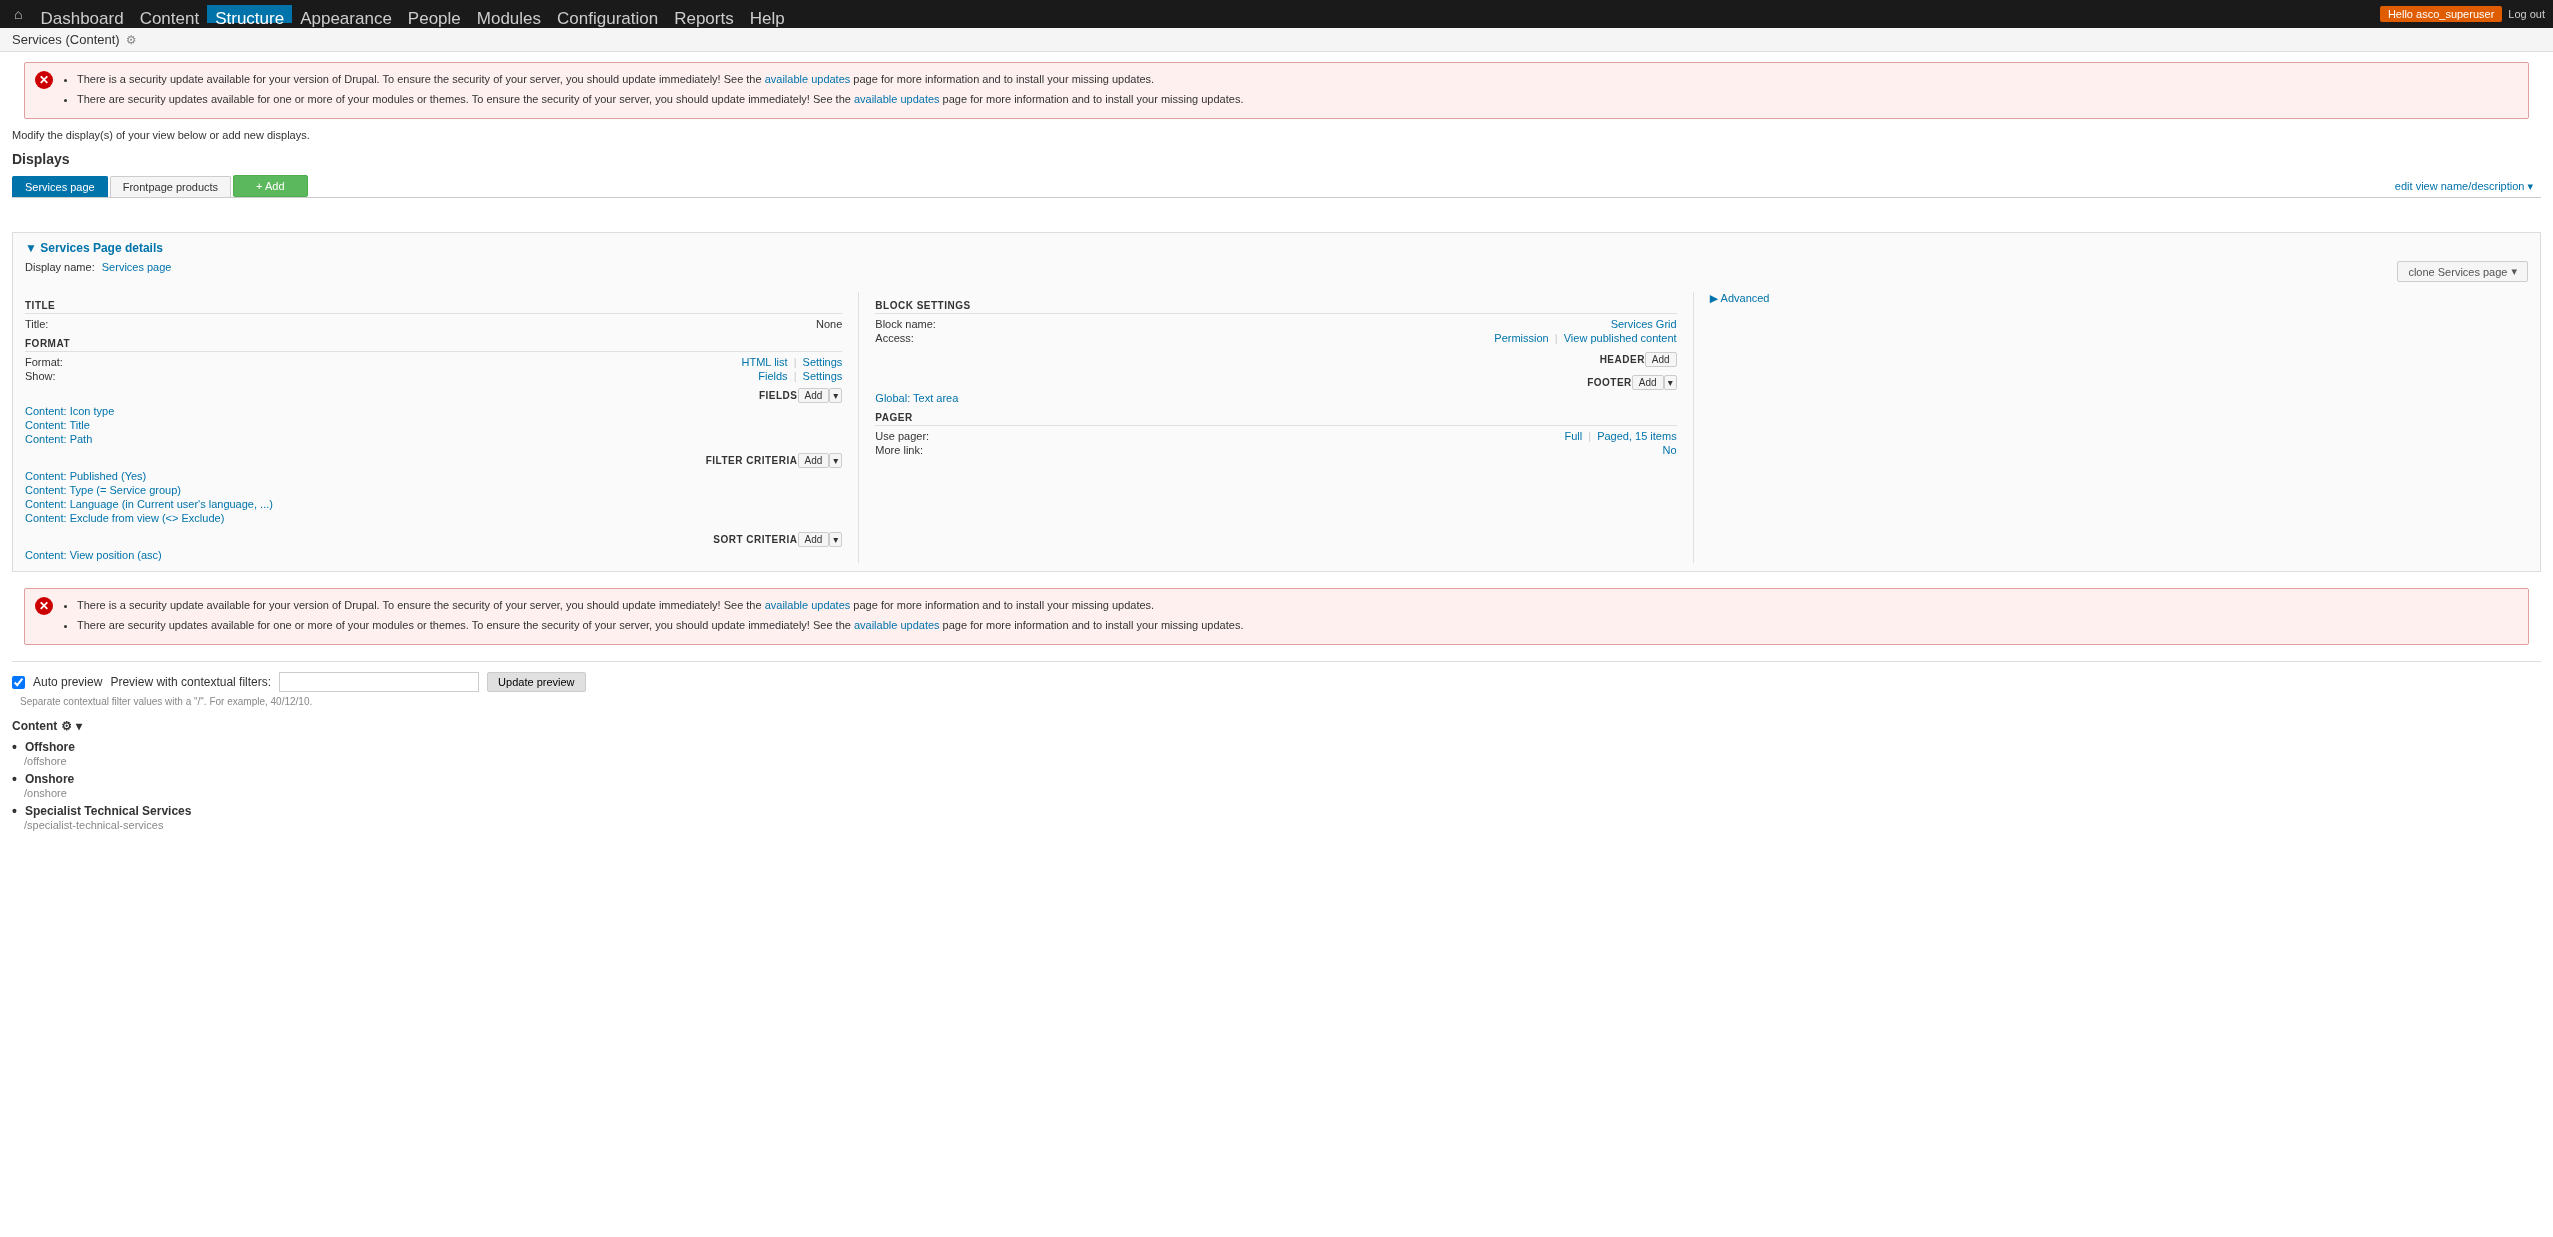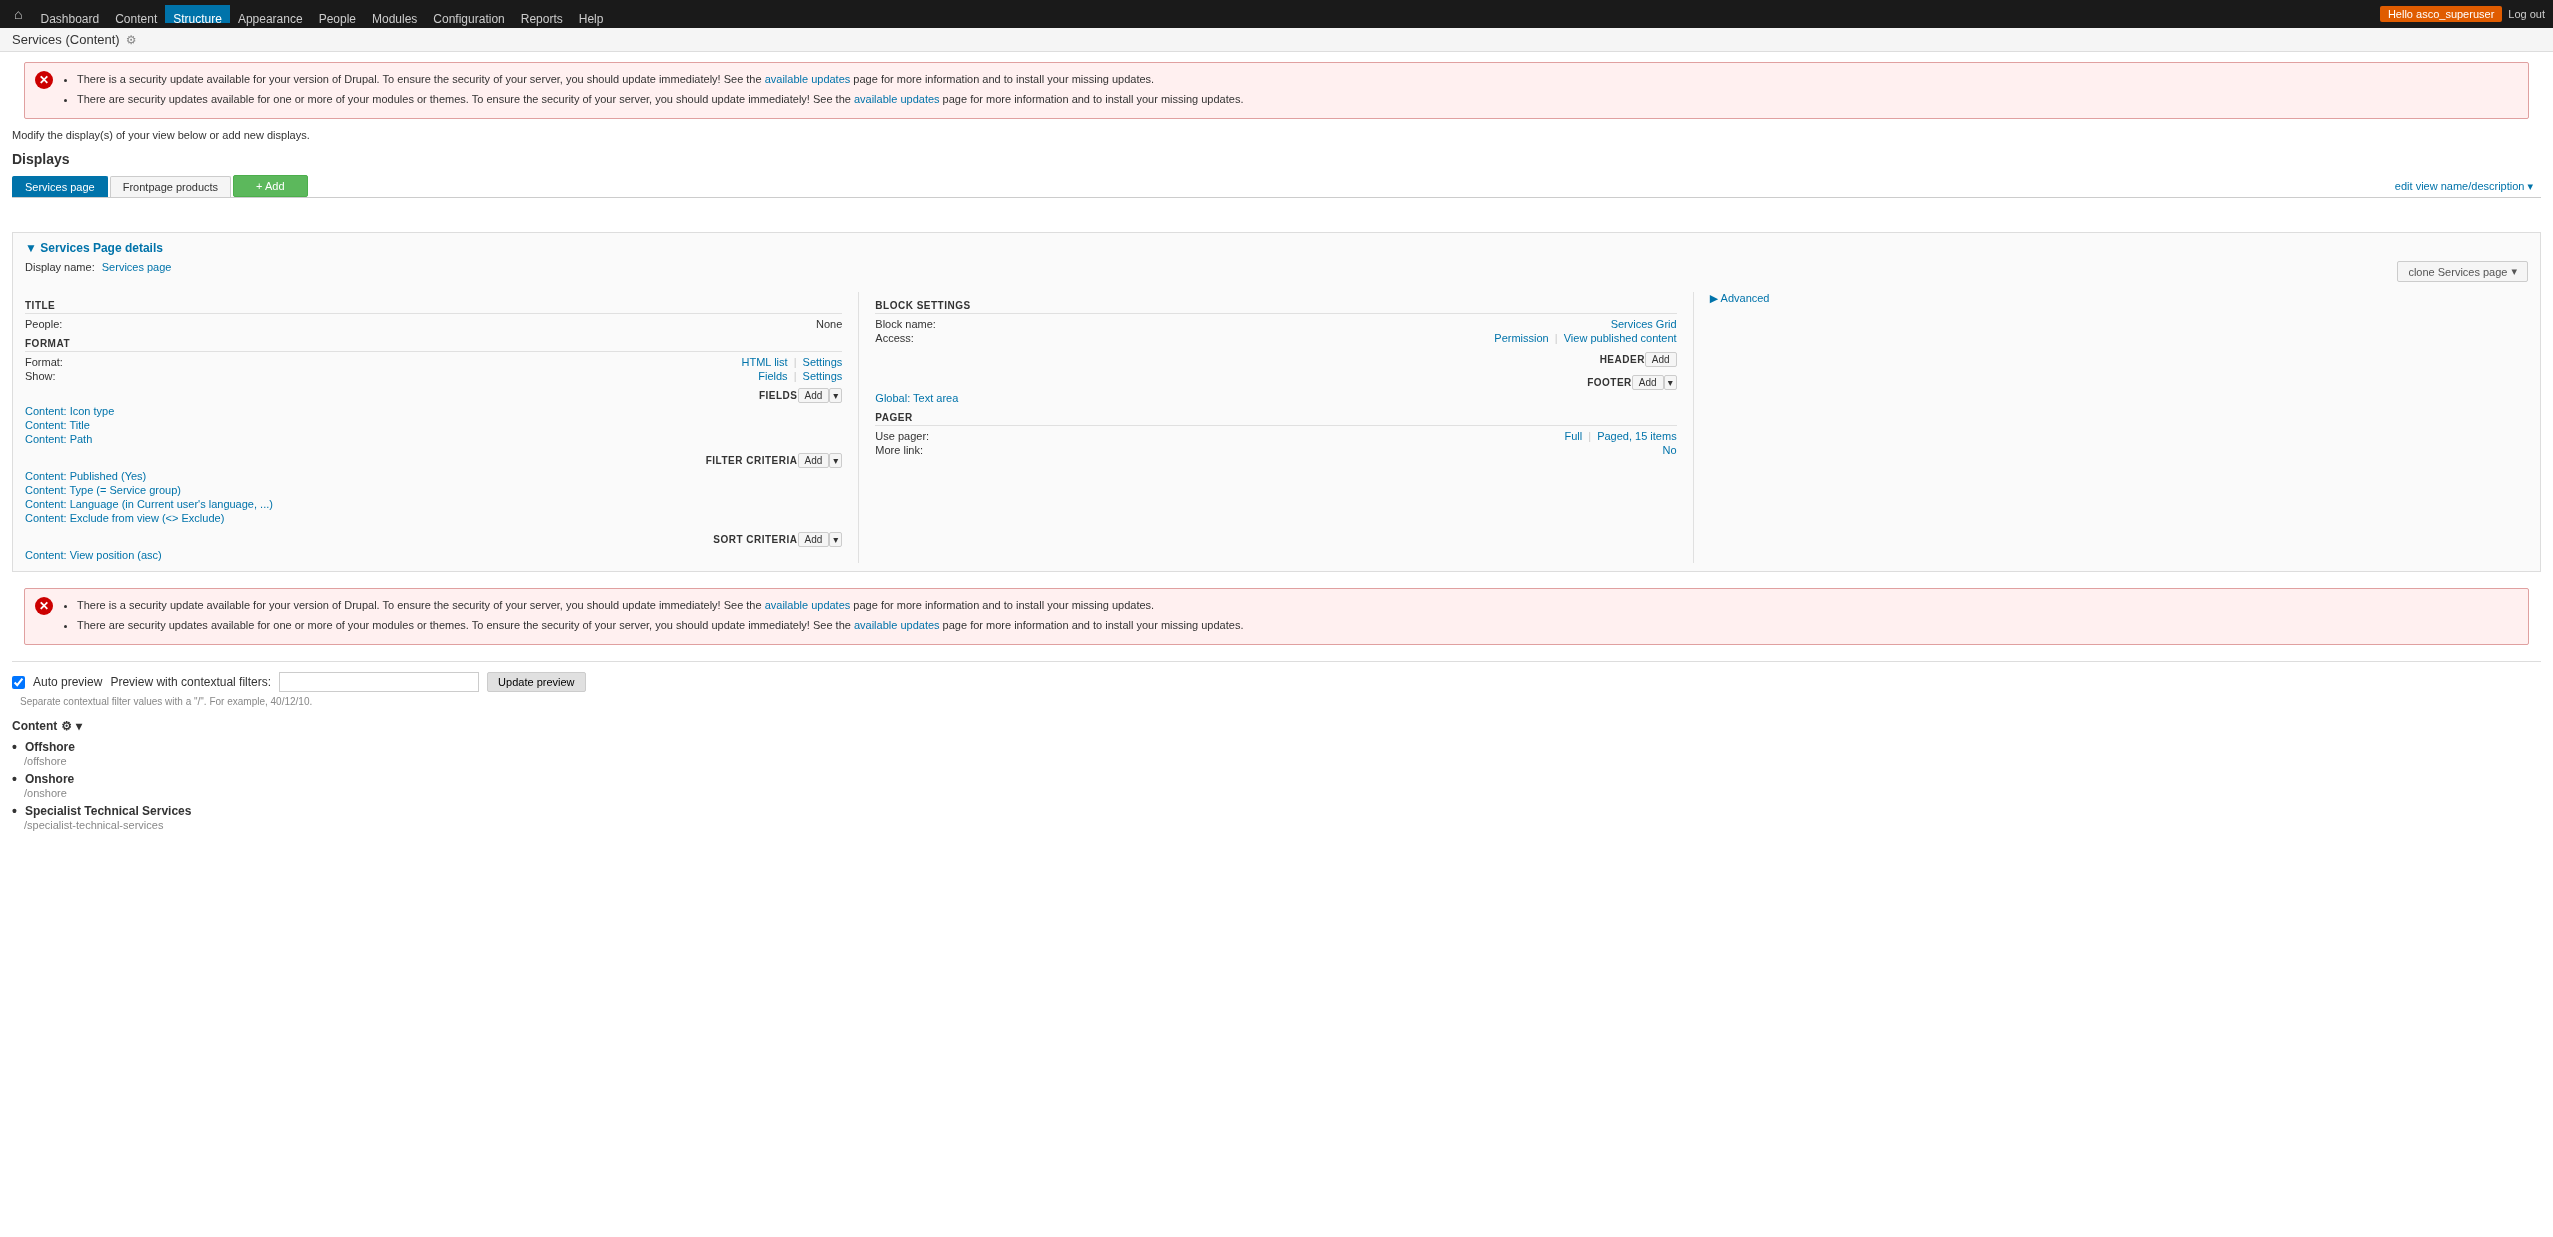--- a/index.html
+++ b/index.html
@@ -17,21 +17,21 @@
     }
     .nav-home {
       color: #ccc;
       font-size: 14px;
       margin-right: 4px;
       cursor: pointer;
       padding: 0 6px;
     }
     .nav-item {
       color: #ccc;
-      font-size: 12px;
+      font-size: 17px;
       padding: 0 8px;
       height: 18px;
       line-height: 28px;
       cursor: pointer;
       text-decoration: none;
       display: inline-block;
     }
     .nav-item.active { background: #0073aa; color: #fff; }
     .nav-spacer { flex: 1; }
     .nav-user {
@@ -369,21 +369,21 @@
         <span>▾</span>
       </button>
     </div>
 
     <div class="two-col">
 
       <div class="col-left">
 
         <div class="field-section-label">TITLE</div>
         <div class="field-row">
-          <span>People:</span>
+          <span>Title:</span>
           <span>None</span>
         </div>
 
         <div class="field-section-label">FORMAT</div>
         <div class="field-row">
           <span>Format:</span>
           <span>
             <a class="field-link">HTML list</a>
             <span class="pipe">|</span>
             <a class="field-link">Settings</a>

